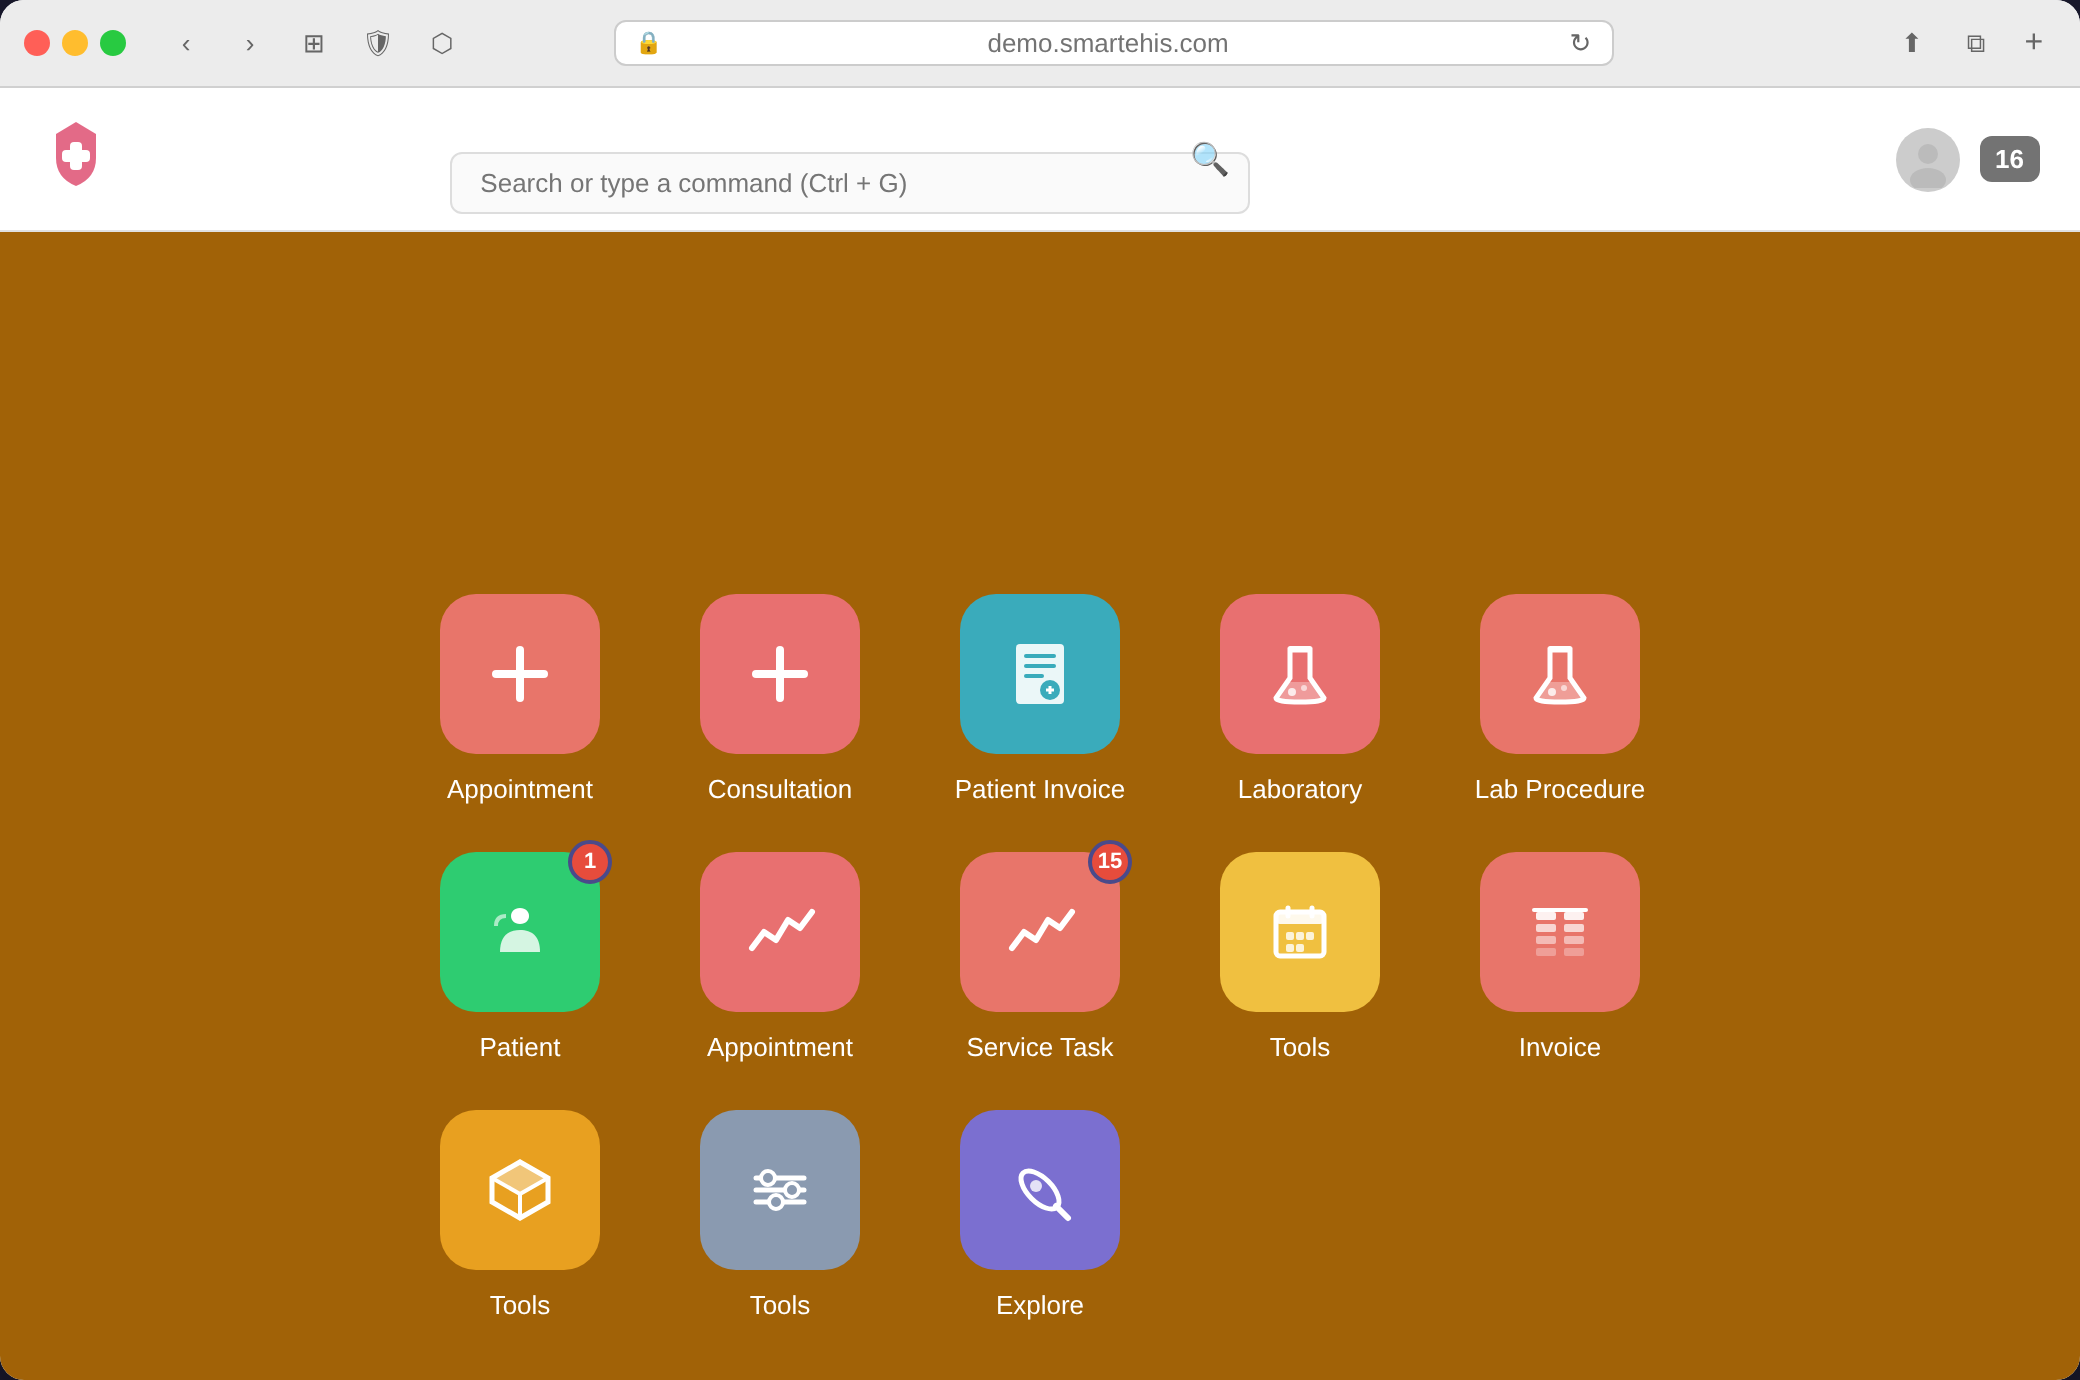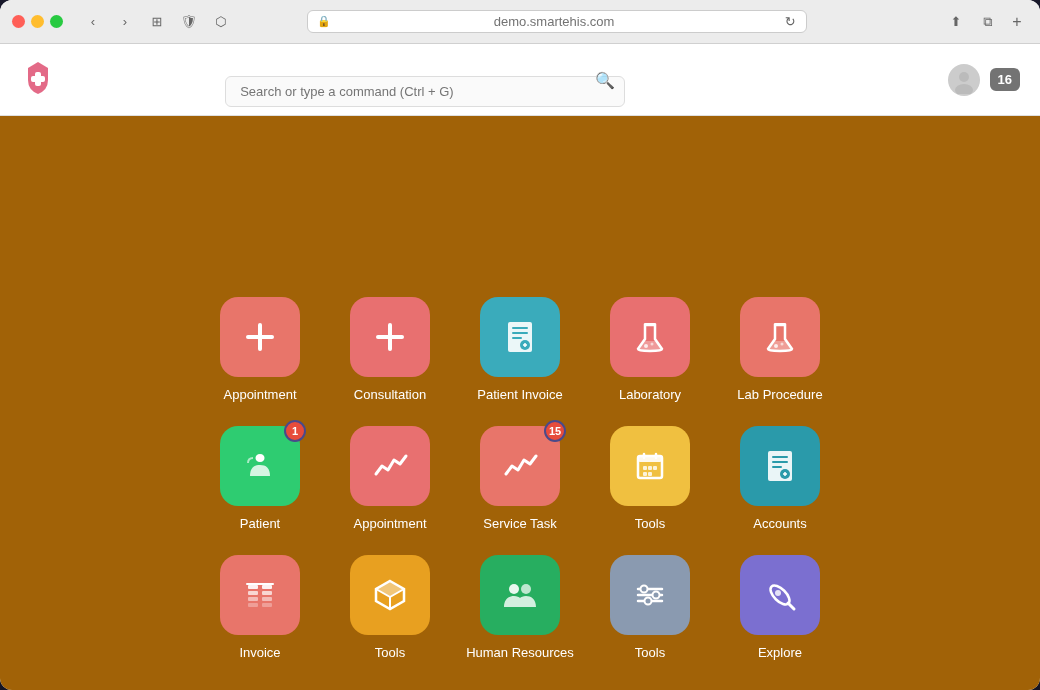--- a/index.html
+++ b/index.html
@@ -441,34 +441,20 @@
             <rect x="23" y="20" width="4" height="4" rx="1" fill="white" opacity="0.8"></rect>
             <rect x="13" y="26" width="4" height="4" rx="1" fill="white" opacity="0.8"></rect>
             <rect x="18" y="26" width="4" height="4" rx="1" fill="white" opacity="0.8"></rect>
             <line x1="14" y1="8" x2="14" y2="12" stroke="white" stroke-width="2.5" stroke-linecap="round"></line>
             <line x1="26" y1="8" x2="26" y2="12" stroke="white" stroke-width="2.5" stroke-linecap="round"></line>
           </svg>
         </div>
         <span class="app-label">Tools</span>
       </div>
 
-      <div class="app-item">
-        <div class="app-icon icon-teal-dark">
-          <svg viewBox="0 0 40 40">
-            <rect x="8" y="5" width="24" height="30" rx="2" fill="white" opacity="0.9"></rect>
-            <rect x="12" y="10" width="16" height="2" rx="1" fill="#2a9aaa"></rect>
-            <rect x="12" y="15" width="16" height="2" rx="1" fill="#2a9aaa"></rect>
-            <rect x="12" y="20" width="10" height="2" rx="1" fill="#2a9aaa"></rect>
-            <circle cx="25" cy="28" r="5" fill="#2a9aaa"></circle>
-            <line x1="23" y1="28" x2="27" y2="28" stroke="white" stroke-width="1.5"></line>
-            <line x1="25" y1="26" x2="25" y2="30" stroke="white" stroke-width="1.5"></line>
-          </svg>
-        </div>
-        <span class="app-label">Accounts</span>
-      </div>
 
       <div class="app-item">
         <div class="app-icon icon-salmon">
           <svg viewBox="0 0 40 40">
             <rect x="8" y="10" width="10" height="4" rx="1" fill="white" opacity="0.9"></rect>
             <rect x="22" y="10" width="10" height="4" rx="1" fill="white" opacity="0.9"></rect>
             <rect x="8" y="16" width="10" height="4" rx="1" fill="white" opacity="0.7"></rect>
             <rect x="22" y="16" width="10" height="4" rx="1" fill="white" opacity="0.7"></rect>
             <rect x="8" y="22" width="10" height="4" rx="1" fill="white" opacity="0.5"></rect>
             <rect x="22" y="22" width="10" height="4" rx="1" fill="white" opacity="0.5"></rect>
@@ -486,30 +472,20 @@
             <path d="M20 6 L34 14 L34 26 L20 34 L6 26 L6 14 Z" fill="none" stroke="white" stroke-width="2.5"></path>
             <path d="M20 6 L34 14 L20 22 L6 14 Z" fill="white" opacity="0.4"></path>
             <line x1="20" y1="22" x2="20" y2="34" stroke="white" stroke-width="2"></line>
             <line x1="6" y1="14" x2="20" y2="22" stroke="white" stroke-width="2"></line>
             <line x1="34" y1="14" x2="20" y2="22" stroke="white" stroke-width="2"></line>
           </svg>
         </div>
         <span class="app-label">Tools</span>
       </div>
 
-      <div class="app-item">
-        <div class="app-icon icon-green-dark">
-          <svg viewBox="0 0 40 40">
-            <circle cx="14" cy="14" r="5" fill="white" opacity="0.9"></circle>
-            <circle cx="26" cy="14" r="5" fill="white" opacity="0.7"></circle>
-            <path d="M4 32 C4 24 9 21 14 21 C17 21 19 22 20 23 C21 22 23 21 26 21 C31 21 36 24 36 32" fill="white" opacity="0.8"></path>
-          </svg>
-        </div>
-        <span class="app-label">Human Resources</span>
-      </div>
 
       <div class="app-item">
         <div class="app-icon icon-gray">
           <svg viewBox="0 0 40 40">
             <line x1="8" y1="14" x2="32" y2="14" stroke="white" stroke-width="2.5" stroke-linecap="round"></line>
             <line x1="8" y1="20" x2="32" y2="20" stroke="white" stroke-width="2.5" stroke-linecap="round"></line>
             <line x1="8" y1="26" x2="32" y2="26" stroke="white" stroke-width="2.5" stroke-linecap="round"></line>
             <circle cx="14" cy="14" r="3.5" fill="#8a9ab0" stroke="white" stroke-width="2"></circle>
             <circle cx="26" cy="20" r="3.5" fill="#8a9ab0" stroke="white" stroke-width="2"></circle>
             <circle cx="18" cy="26" r="3.5" fill="#8a9ab0" stroke="white" stroke-width="2"></circle>

